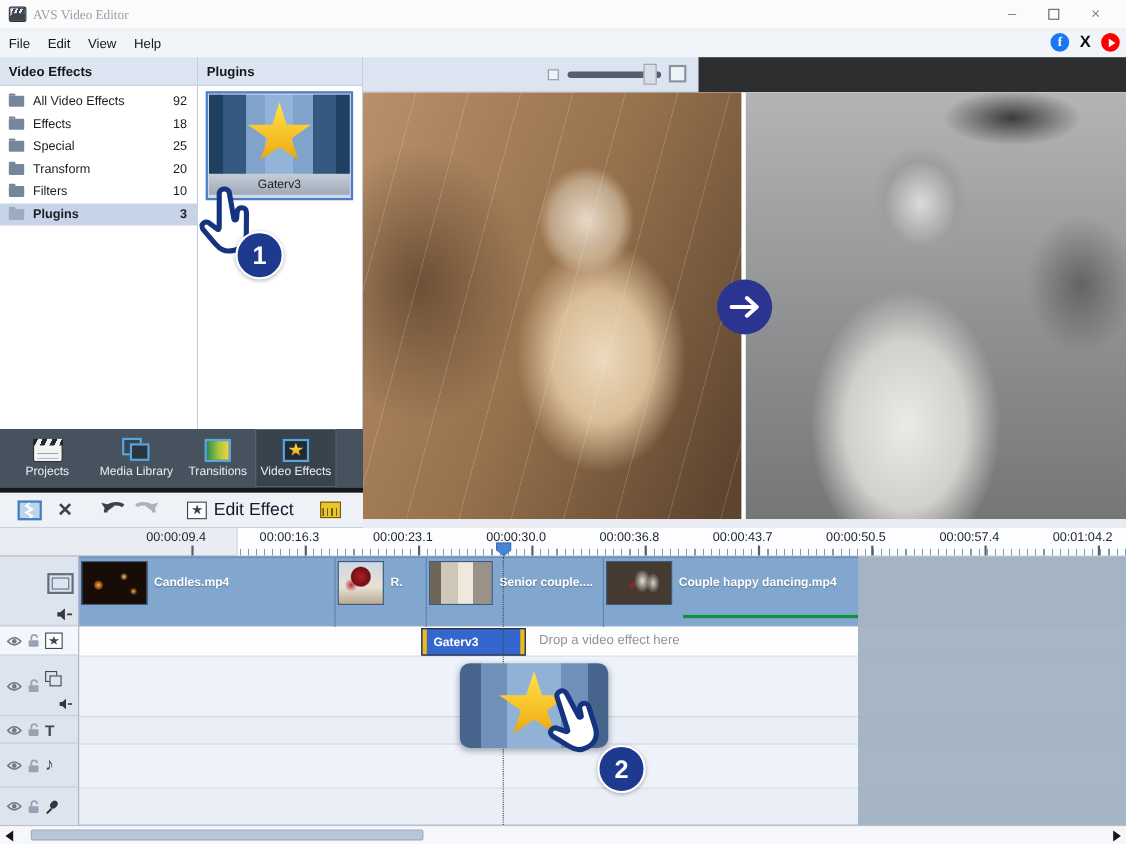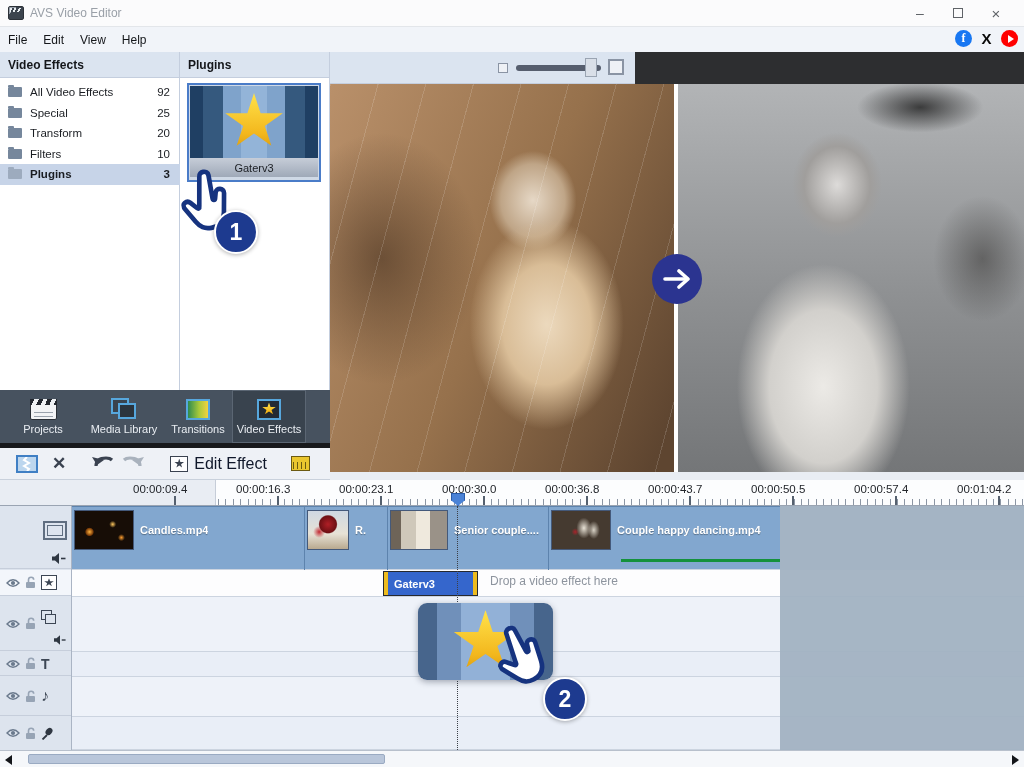--- a/index.html
+++ b/index.html
@@ -1,21 +1,21 @@
 <!DOCTYPE html>
 <html><head>
 <meta charset="utf-8">
 <style>
   * { margin:0; padding:0; box-sizing:border-box; }
   html,body { width:1024px; height:767px; font-family:"Liberation Sans", sans-serif; }
   #app { position:relative; width:1024px; height:767px; background:#f2f5fa; overflow:hidden; }
   .abs { position:absolute; }
 
   
-  .titlebar { left:0; top:0; width:1024px; height:27px; background:#fbfbfc; border-bottom:1px solid #e3e6ea; }
+  .titlebar { left:0; top:0; width:1024px; height:27px; background:#fbfbfc; border-bottom:1px solid #e3e6ea;font-family:Liberation Serif, serif; }
   .app-icon { left:8px; top:6px; width:16px; height:14px; background:linear-gradient(135deg,#9aa2ac 0 30%,#3c444e 30% 100%); border:1px solid #2c3138; border-radius:2px; }
   .app-icon::before { content:""; position:absolute; left:1px; top:1px; width:12px; height:4px;
     background:repeating-linear-gradient(115deg,#e8ecf0 0 2px,#3c444e 2px 4px); }
   .title-text { left:30px; top:6px; font-size:12px; color:#9aa0a8; }
   .winbtn { top:0; width:34px; height:26px; display:flex; align-items:center; justify-content:center; color:#5f6368; font-size:14px; }
   .win-min { left:903px; } .win-max { left:941px; } .win-close { left:979px; font-size:15px; }
   .maxglyph { width:10px; height:10px; border:1.4px solid #5f6368; }
 
   
   .menubar { left:0; top:27px; width:1024px; height:25px; background:#f1f4f9; display:flex; align-items:center; }
@@ -223,20 +223,25 @@
     </div>
   </div>
 
   <div class="abs fx-panel">
     <div class="panel-hdr">Video Effects</div>
     <div class="fx-list">
       <div class="fx-item">
           <span class="folder"></span>
           <span>All Video Effects</span>
           <span class="count">92</span>
+        </div>
+      <div class="fx-item">
+          <span class="folder"></span>
+          <span>Effects</span>
+          <span class="count">18</span>
         </div>
       <div class="fx-item">
           <span class="folder"></span>
           <span>Special</span>
           <span class="count">25</span>
         </div>
       <div class="fx-item">
           <span class="folder"></span>
           <span>Transform</span>
           <span class="count">20</span>

